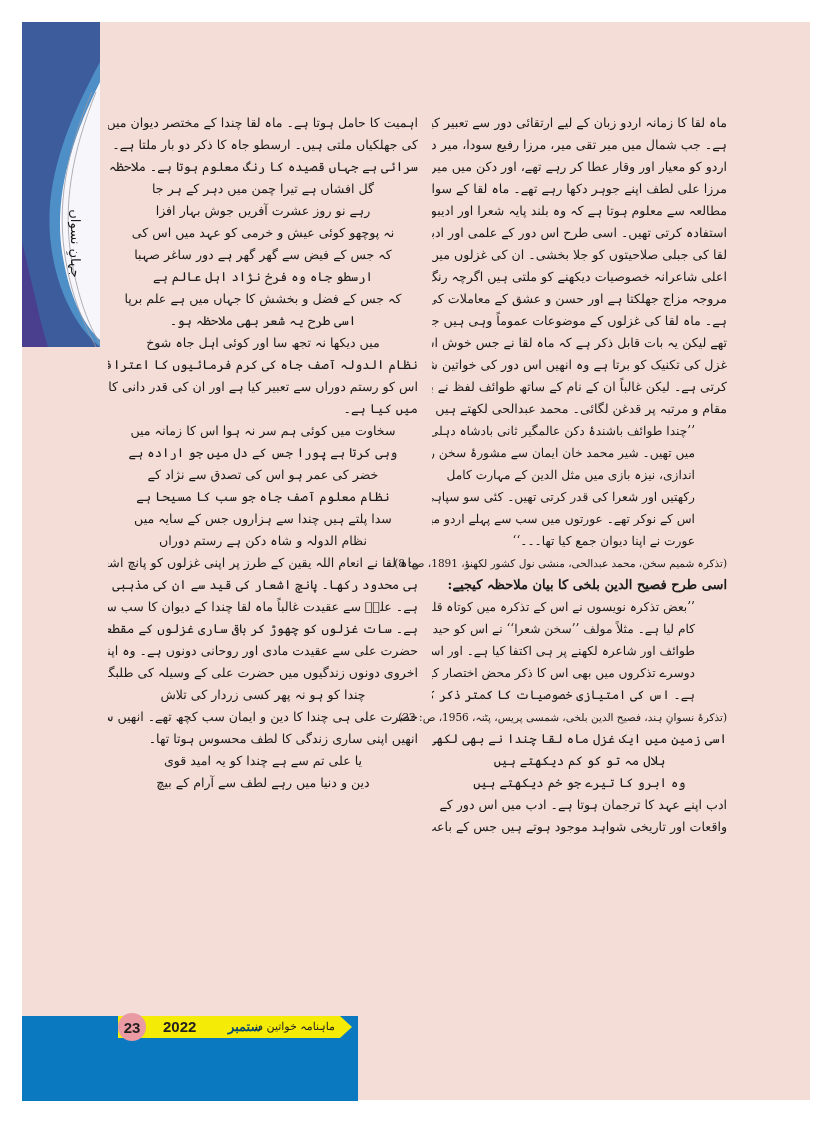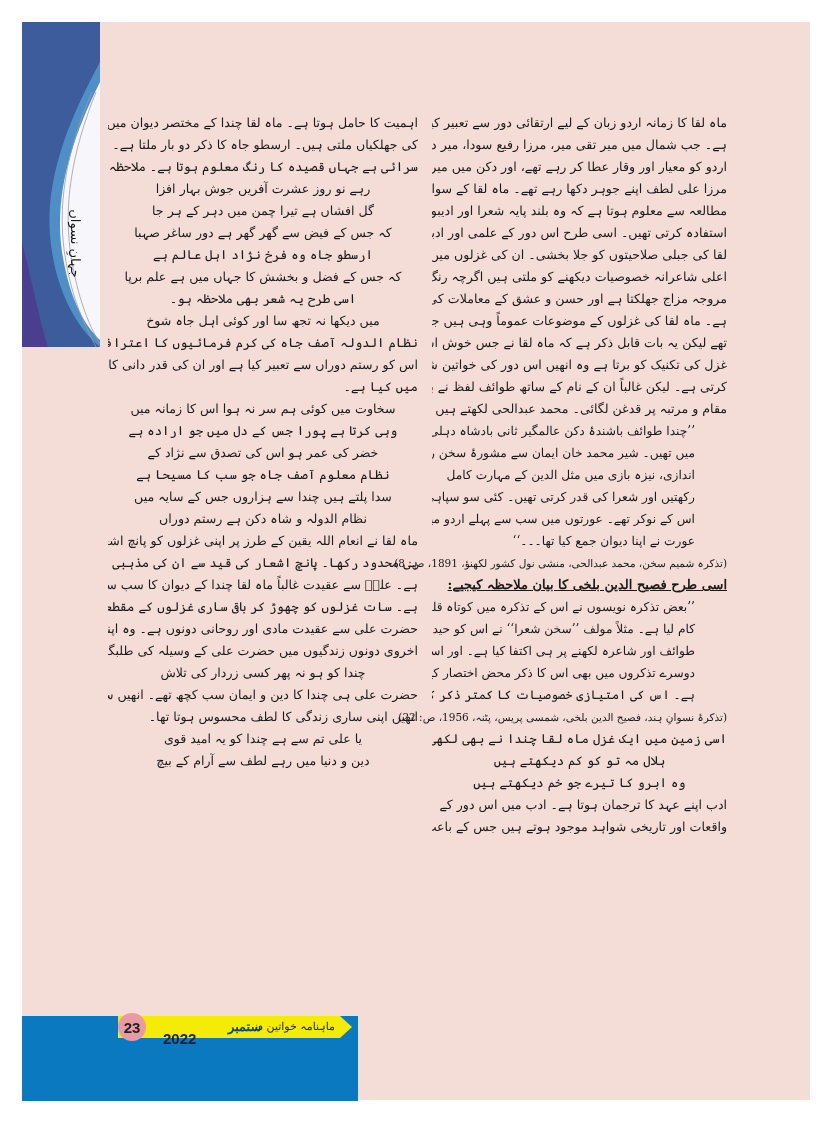--- a/index.html
+++ b/index.html
@@ -13,21 +13,21 @@
   .col-right { left:432px; top:112px; width:295px; }
   .col-left { left:108px; top:112px; width:310px; }
   .line { font-size:12.6px; line-height:22px; height:22px; white-space:nowrap; overflow:hidden; }
   .verse { text-align:center; text-align-last:center; font-size:12.6px; line-height:22px; height:22px; white-space:nowrap; }
   .quote { padding-right:32px; padding-left:6px; font-size:12.2px; line-height:22px; height:22px; white-space:nowrap; overflow:hidden; }
   .cite { font-size:10.5px; line-height:22px; height:22px; white-space:nowrap; text-align:center; text-align-last:left; direction:rtl; }
   .footer-block { position:absolute; left:22px; top:1016px; width:336px; height:85px; background:#0b79bf; }
   .banner { position:absolute; left:118px; top:1016px; width:222px; height:22px; background:#f4ec07; }
   .banner-arrow { position:absolute; left:340px; top:1016px; width:0; height:0; border-top:11px solid transparent; border-bottom:11px solid transparent; border-left:12px solid #f4ec07; }
   .page-num { position:absolute; left:118px; top:1013px; width:28px; height:28px; border-radius:50%; background:#e99aa3; display:flex; align-items:center; justify-content:center; font-family:"Liberation Sans", sans-serif; font-weight:bold; font-size:15px; color:#231f20; }
-  .b-year { position:absolute; left:163px; top:1016px; height:22px; line-height:22px; font-family:"Liberation Sans", sans-serif; font-weight:bold; font-size:15px; color:#231f20;margin-top:12px; }
+  .b-year { position:absolute; left:163px; top:1016px; height:22px; line-height:22px; font-family:"Liberation Sans", sans-serif; font-weight:bold; font-size:15px; color:#231f20; }
   .b-month { position:absolute; left:228px; top:1016px; height:22px; line-height:22px; font-family:"DejaVu Serif", serif; font-size:13px; font-weight:bold; color:#0c4a6e; direction:rtl; }
   .b-mag { position:absolute; left:255px; top:1016px; width:80px; height:22px; line-height:22px; text-align:right; font-family:"DejaVu Serif", serif; font-size:11px; color:#231f20; direction:rtl; white-space:nowrap; overflow:hidden; }
 </style>
 </head>
 <body>
 
 <div class="page"></div>
 
 <div class="side-deco">
   <svg width="78" height="325" viewBox="0 0 78 325">
@@ -58,40 +58,41 @@
   <div class="line">غزل کی تکنیک کو برتا ہے وہ انھیں اس دور کی خواتین شاعرات میں ممتاز</div>
   <div class="line">کرتی ہے۔ لیکن غالباً ان کے نام کے ساتھ طوائف لفظ نے بھی ان کے</div>
   <div class="line">مقام و مرتبہ پر قدغن لگائی۔ محمد عبدالحی لکھتے ہیں کہ:</div>
   <div class="quote">’’چندا طوائف باشندۂ دکن عالمگیر ثانی بادشاہ دہلی کے عہد</div>
   <div class="quote">میں تھیں۔ شیر محمد خان ایمان سے مشورۂ سخن رکھتی تھیں۔ تیر</div>
   <div class="quote">اندازی، نیزہ بازی میں مثل الدین کے مہارت کامل</div>
   <div class="quote">رکھتیں اور شعرا کی قدر کرتی تھیں۔ کئی سو سپاہی اور چند شاعر</div>
   <div class="quote">اس کے نوکر تھے۔ عورتوں میں سب سے پہلے اردو میں اسی</div>
   <div class="quote">عورت نے اپنا دیوان جمع کیا تھا۔۔۔‘‘</div>
   <div class="cite">(تذکرہ شمیم سخن، محمد عبدالحی، منشی نول کشور لکھنؤ، 1891، ص: 8)</div>
-  <div class="line" style="font-weight:bold;font-size:13px;text-decoration:underline;">اسی طرح فصیح الدین بلخی کا بیان ملاحظہ کیجیے:</div>
+  <div class="line" style="font-weight:bold;font-size:13px;">اسی طرح فصیح الدین بلخی کا بیان ملاحظہ کیجیے:</div>
   <div class="quote">’’بعض تذکرہ نویسوں نے اس کے تذکرہ میں کوتاہ قلمی سے</div>
   <div class="quote">کام لیا ہے۔ مثلاً مولف ’’سخن شعرا‘‘ نے اس کو حیدرآباد کی</div>
   <div class="quote">طوائف اور شاعرہ لکھنے پر ہی اکتفا کیا ہے۔ اور اسی طرح</div>
   <div class="quote">دوسرے تذکروں میں بھی اس کا ذکر محض اختصار کے ساتھ</div>
   <div class="quote">ہے۔ اس کی امتیازی خصوصیات کا کمتر ذکر کیا ہے۔‘‘</div>
   <div class="cite">(تذکرۂ نسوانِ ہند، فصیح الدین بلخی، شمسی پریس، پٹنہ، 1956، ص: 22)</div>
   <div class="line">اسی زمین میں ایک غزل ماہ لقا چندا نے بھی لکھی تھی جس کا مطلع ہے۔</div>
   <div class="verse">ہلال مہ تو کو کم دیکھتے ہیں</div>
   <div class="verse">وہ ابرو کا تیرے جو خم دیکھتے ہیں</div>
   <div class="line">ادب اپنے عہد کا ترجمان ہوتا ہے۔ ادب میں اس دور کے</div>
   <div class="line">واقعات اور تاریخی شواہد موجود ہوتے ہیں جس کے باعث وہ ادب پارہ</div>
 </div>
 
 <div class="col col-left">
   <div class="line">اہمیت کا حامل ہوتا ہے۔ ماہ لقا چندا کے مختصر دیوان میں بھی ہمیں اس دور کی</div>
   <div class="line">کی جھلکیاں ملتی ہیں۔ ارسطو جاہ کا ذکر دو بار ملتا ہے۔ ایک جگہ اس کی مدح</div>
   <div class="line">سرائی ہے جہاں قصیدہ کا رنگ معلوم ہوتا ہے۔ ملاحظہ ہو۔</div>
+  <div class="verse">گل افشاں ہے تیرا چمن میں دہر کے ہر جا</div>
   <div class="verse">رہے نو روز عشرت آفریں جوش بہار افزا</div>
-  <div class="verse">گل افشاں ہے تیرا چمن میں دہر کے ہر جا</div>
+  <div class="verse">نہ پوچھو کوئی عیش و خرمی کو عہد میں اس کی</div>
   <div class="verse">کہ جس کے فیض سے گھر گھر ہے دور ساغر صہبا</div>
   <div class="verse">ارسطو جاہ وہ فرخ نژاد اہل عالم ہے</div>
   <div class="verse">کہ جس کے فضل و بخشش کا جہاں میں ہے علم برپا</div>
   <div class="verse">اسی طرح یہ شعر بھی ملاحظہ ہو۔</div>
   <div class="verse">میں دیکھا نہ تجھ سا اور کوئی اہل جاہ شوخ</div>
   <div class="line">نظام الدولہ آصف جاہ کی کرم فرمائیوں کا اعتراف کرتے ہوئے</div>
   <div class="line">اس کو رستم دوراں سے تعبیر کیا ہے اور ان کی قدر دانی کا اعتراف ان اشعار</div>
   <div class="line">میں کیا ہے۔</div>
   <div class="verse">سخاوت میں کوئی ہم سر نہ ہوا اس کا زمانہ میں</div>
   <div class="verse">وہی کرتا ہے پورا جس کے دل میں جو ارادہ ہے</div>

